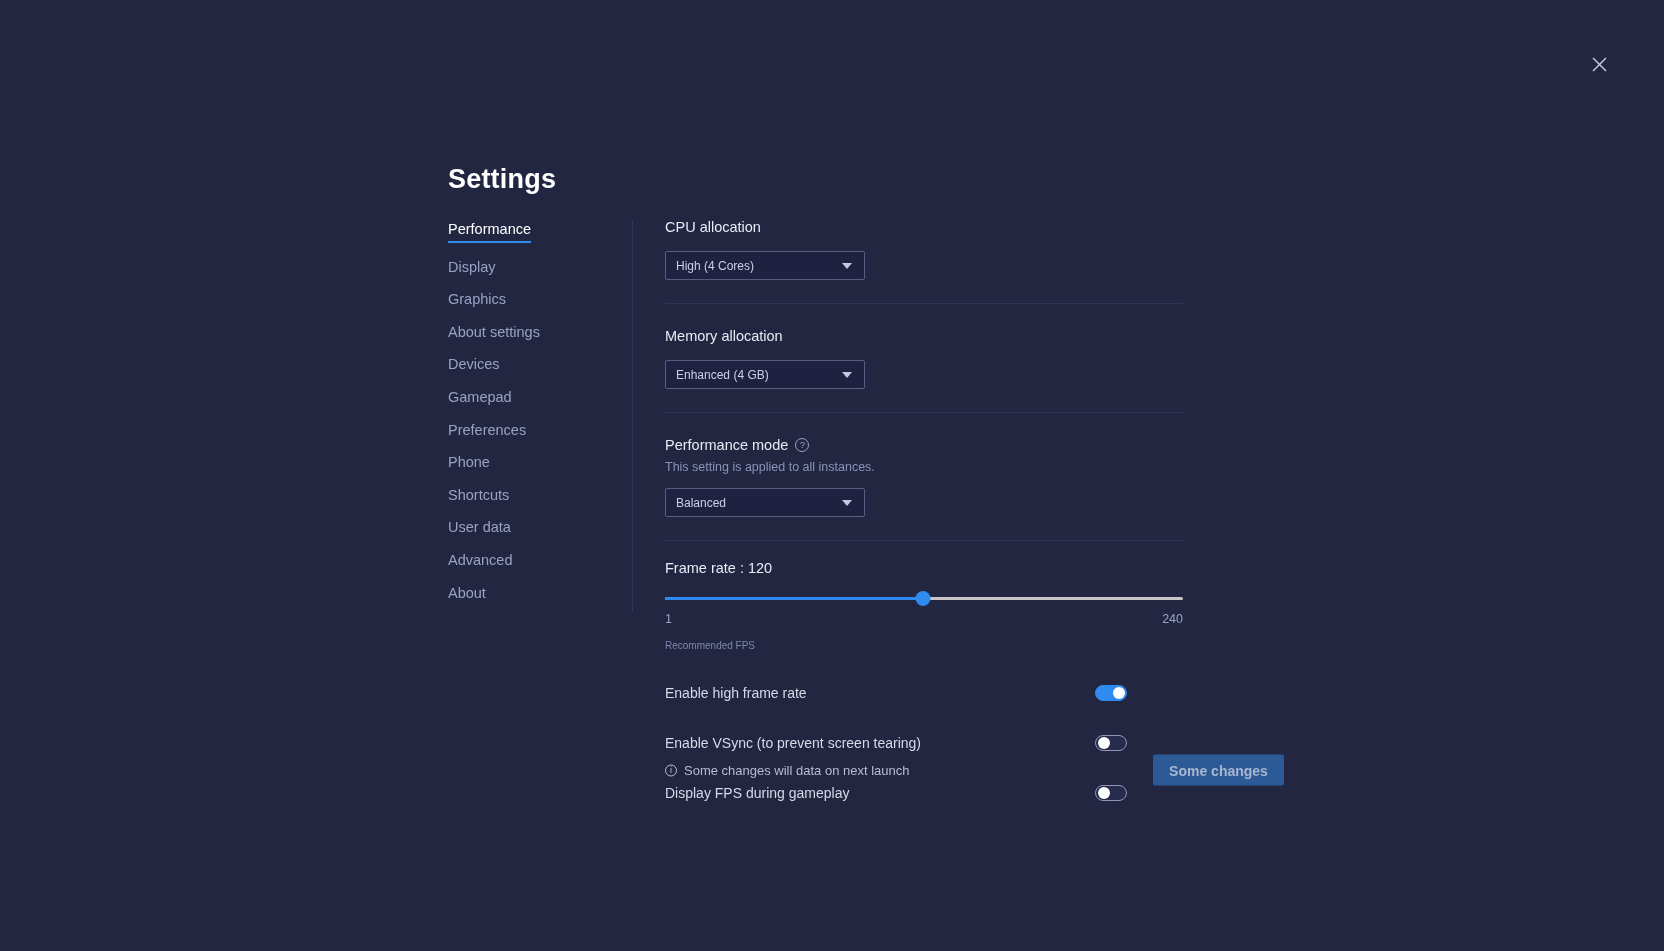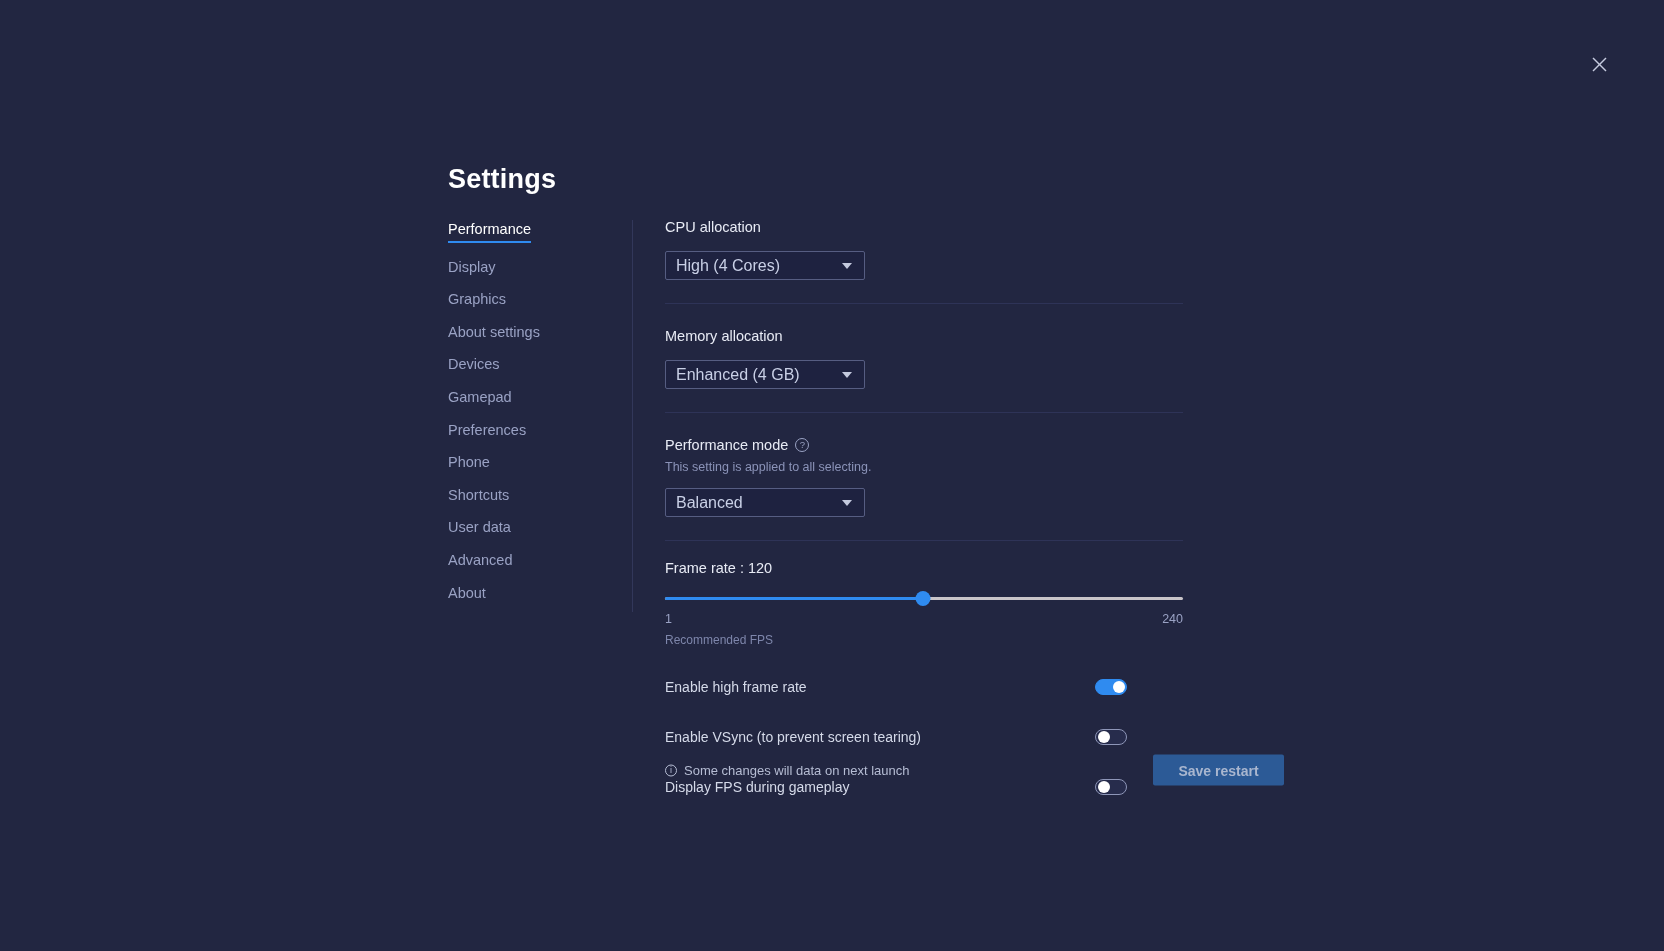--- a/index.html
+++ b/index.html
@@ -106,21 +106,21 @@
     background: #1e2240;
     border: 1px solid #5b6severe;
     border: 1px solid #565d82;
     border-radius: 2px;
     display: flex;
     align-items: center;
     padding: 0 10px;
     cursor: pointer;
   }
   .select-box .sel-value {
-    font-size: 16px;
+    font-size: 12px;
     color: #c9d0e6;
     line-height: 14px;
   }
   .caret {
     position: absolute;
     right: 12px;
     top: 50%;
     transform: translateY(-50%);
     width: 0; height: 0;
     border-left: 5.5px solid transparent;
@@ -200,22 +200,22 @@
   .slider-ends .min {
     position: absolute; left: 0; top: 0;
     font-size: 12.5px; color: #9aa2c4;
   }
   .slider-ends .max {
     position: absolute; right: 0; top: 0;
     font-size: 12.5px; color: #9aa2c4;
   }
 
   .rec-title {
-    margin-top: 5px;
-    font-size: 12px;
+    margin-top: 11px;
+    font-size: 10px;
     color: #7e86ab;
     line-height: 16px;
   }
   .rec-body {
     margin-top: 3px;
     font-size: 12.5px;
     color: #8b93b8;
     line-height: 17px;
     width: 500px;
   }
@@ -350,21 +350,21 @@
     <div class="select-box">
       <span class="sel-value">Enhanced (4 GB)</span>
       <span class="caret"></span>
     </div>
 
     <div class="h-divider"></div>
 
     <div style="margin-top:23px;">
       <span class="section-label" style="display:inline;">Performance mode</span><span class="help-icon">?</span>
     </div>
-    <div class="section-sub">This setting is applied to all selecting.</div>
+    <div class="section-sub">This setting is applied to all instances.</div>
     <div class="select-box" style="margin-top:13px;">
       <span class="sel-value">Balanced</span>
       <span class="caret"></span>
     </div>
 
     <div class="h-divider"></div>
 
     <div class="slider-block">
       <div class="slider-label">Frame rate : 120</div>
       <div class="slider-wrap">
@@ -400,16 +400,16 @@
           </div>
         </div>
       </div>
   </div>
 
   <div class="footer">
     <div class="footer-note">
       <span class="info-icon">i</span>
       <span>Some changes will data on next launch</span>
     </div>
-    <button class="save-btn">Save restart</button>
+    <button class="save-btn">Some changes</button>
   </div>
 
 </div>
 
 </body></html>

